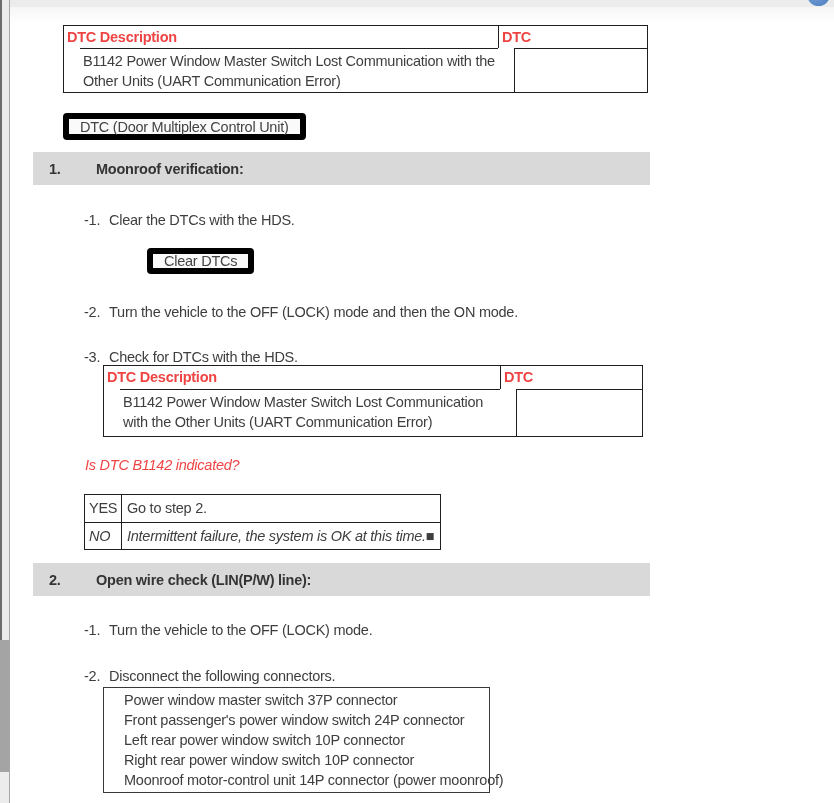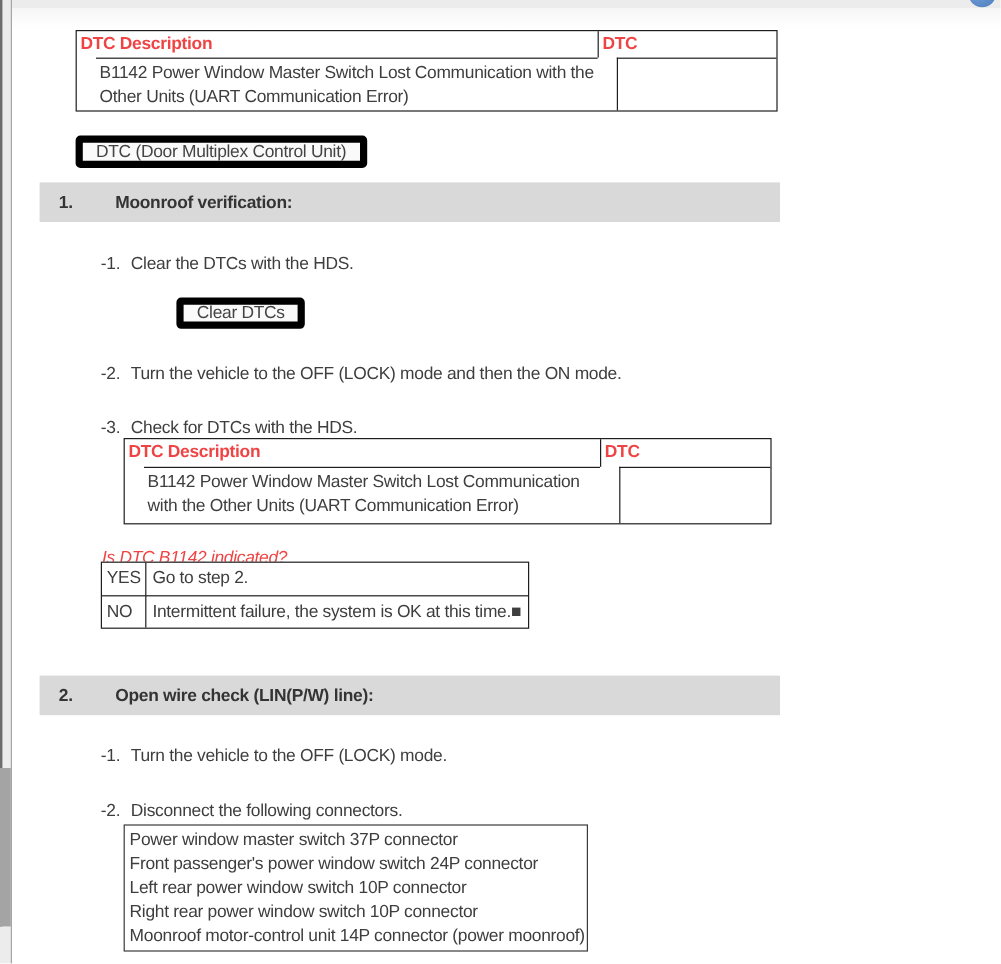--- a/index.html
+++ b/index.html
@@ -51,29 +51,29 @@
 
   
   .substep { position:absolute; left:84px; display:flex; line-height:18px; color:#3e3e3e; }
   .substep .snum { width:25px; flex:0 0 25px; }
   #s1-1 { top:211px; } #s1-2 { top:303px; } #s1-3 { top:348px; }
   #s2-1 { top:621px; } #s2-2 { top:667px; }
 
   .question { position:absolute; left:85px; top:457px; font-style:italic; color:#ef4444; }
 
   
-  .decision { position:absolute; left:84px; top:468px; display:grid;
+  .decision { position:absolute; left:84px; top:494px; display:grid;
               grid-template-columns:36px auto; border:1.5px solid #1e1e1e; background:#fff; }
   .decision .cell { height:27px; line-height:27px; white-space:nowrap; padding:0 4px; }
   .decision .act { border-left:1.5px solid #1e1e1e; padding:0 6px 0 5px; }
-  .decision .r2 { border-top:1.5px solid #1e1e1e; }
+  .decision .r2 { border-top:1.5px solid #1e1e1e;font-style:italic; }
 
   
   .connector-box { position:absolute; left:103px; top:687px; width:387px;
-                   border:1px solid #3a3a3a; padding:2px 4px; background:#fff; }
+                   border:1px solid #3a3a3a; padding:2px 20px; background:#fff; }
   .connector-box div { line-height:20px; white-space:nowrap; }
 </style>
 </head>
 <body>
 
 <div class="v-scrollbar">
   <div class="edge-line"></div>
   <div class="thumb"></div>
 </div>
 <div class="top-band"></div>

